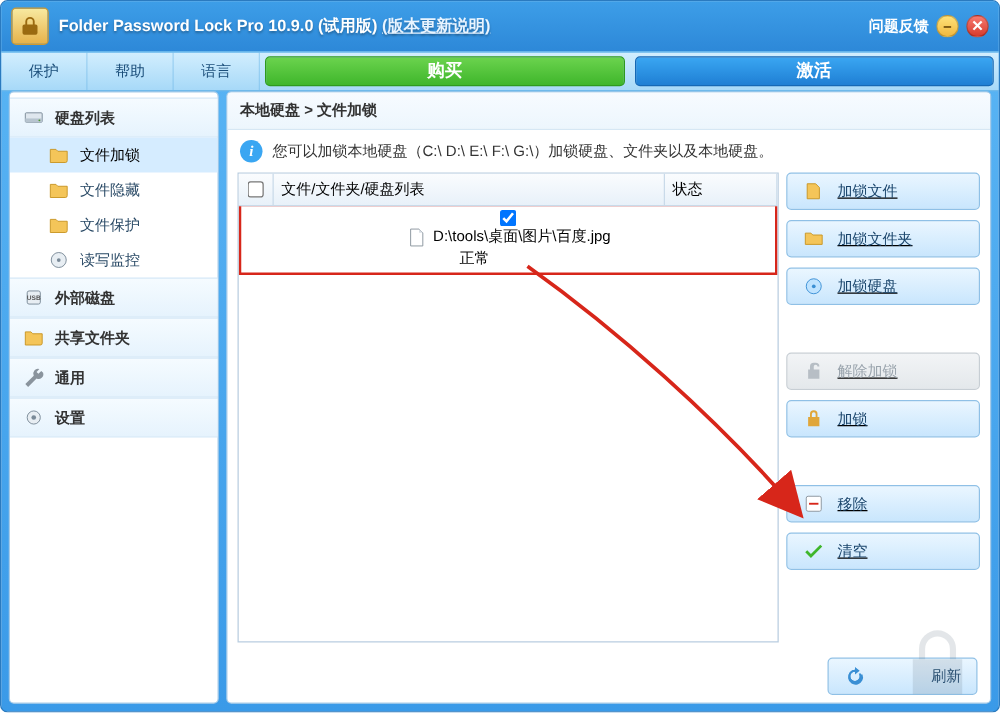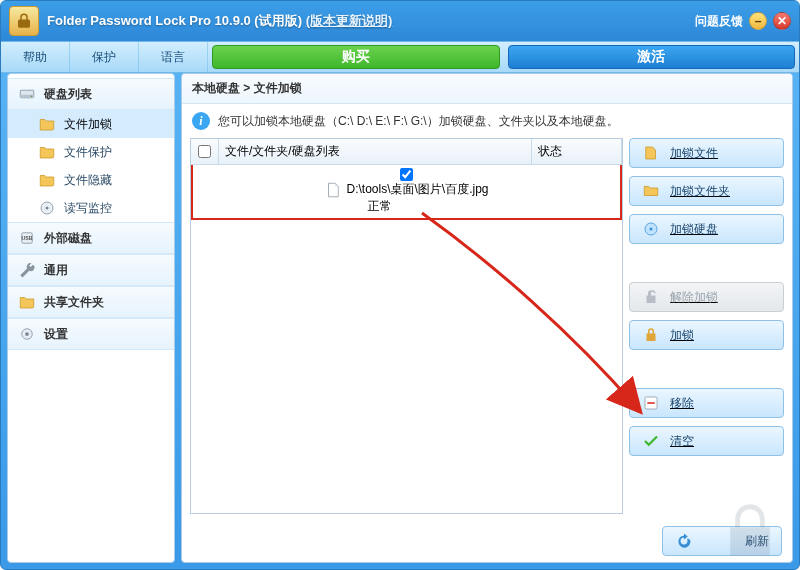--- a/index.html
+++ b/index.html
@@ -85,24 +85,24 @@
     <div class="title-spacer"></div>
     <div class="title-right">
       <span class="feedback-link">问题反馈</span>
       <span class="win-btn win-min">–</span>
       <span class="win-btn win-close">✕</span>
     </div>
   </div>
 
   <div class="menubar">
     <div class="menu-item">
+        <span>保护</span>
+      </div>
+    <div class="menu-item">
         <span>帮助</span>
-      </div>
-    <div class="menu-item">
-        <span>保护</span>
       </div>
     <div class="menu-item">
         <span>语言</span>
       </div>
     <div class="big-btn buy-btn">
         <span>购买</span>
       </div>
     <div class="big-btn act-btn">
         <span>激活</span>
       </div>
@@ -129,29 +129,29 @@
               </svg>
             </span>
           <span>文件加锁</span>
         </div>
         <div class="sb-item">
           <span class="ic">
               <svg viewBox="0 0 24 24">
                 <path fill="#f4c559" stroke="#c99524" d="M3 6h6l2 2h10v10a2 2 0 0 1-2 2H3z"></path>
               </svg>
             </span>
-          <span>文件保护</span>
+          <span>文件隐藏</span>
         </div>
         <div class="sb-item">
           <span class="ic">
               <svg viewBox="0 0 24 24">
                 <path fill="#f4c559" stroke="#c99524" d="M3 6h6l2 2h10v10a2 2 0 0 1-2 2H3z"></path>
               </svg>
             </span>
-          <span>文件隐藏</span>
+          <span>文件保护</span>
         </div>
         <div class="sb-item">
           <span class="ic">
               <svg viewBox="0 0 24 24">
                 <circle cx="12" cy="12" r="8" fill="#e8eef3" stroke="#7a8a98"></circle>
                 <circle cx="12" cy="12" r="2" fill="#7a8a98"></circle>
               </svg>
             </span>
           <span>读写监控</span>
         </div>
@@ -161,32 +161,32 @@
             <svg viewBox="0 0 24 24">
               <rect x="5" y="5" width="14" height="14" rx="2" fill="#e8eef3" stroke="#7a8a98"></rect>
               <text x="12" y="15" text-anchor="middle" font-size="7" fill="#555">USB</text>
             </svg>
           </span>
         <span>外部磁盘</span>
       </div>
       <div class="sb-head">
         <span class="ic">
             <svg viewBox="0 0 24 24">
+              <path fill="#f4c559" stroke="#c99524" d="M3 6h6l2 2h10v10a2 2 0 0 1-2 2H3z"></path>
+            </svg>
+          </span>
+        <span>共享文件夹</span>
+      </div>
+      <div class="sb-head">
+        <span class="ic">
+            <svg viewBox="0 0 24 24">
               <path fill="#8a949d" d="M22 7a5 5 0 0 1-7 6l-9 9-3-3 9-9a5 5 0 0 1 6-7l-3 3 2 2 3-3z"></path>
             </svg>
           </span>
         <span>通用</span>
-      </div>
-      <div class="sb-head">
-        <span class="ic">
-            <svg viewBox="0 0 24 24">
-              <path fill="#f4c559" stroke="#c99524" d="M3 6h6l2 2h10v10a2 2 0 0 1-2 2H3z"></path>
-            </svg>
-          </span>
-        <span>共享文件夹</span>
       </div>
       <div class="sb-head">
         <span class="ic">
             <svg viewBox="0 0 24 24">
               <circle cx="12" cy="12" r="7" fill="#e8eef3" stroke="#7a8a98"></circle>
               <circle cx="12" cy="12" r="2.5" fill="#7a8a98"></circle>
             </svg>
           </span>
         <span>设置</span>
       </div>

